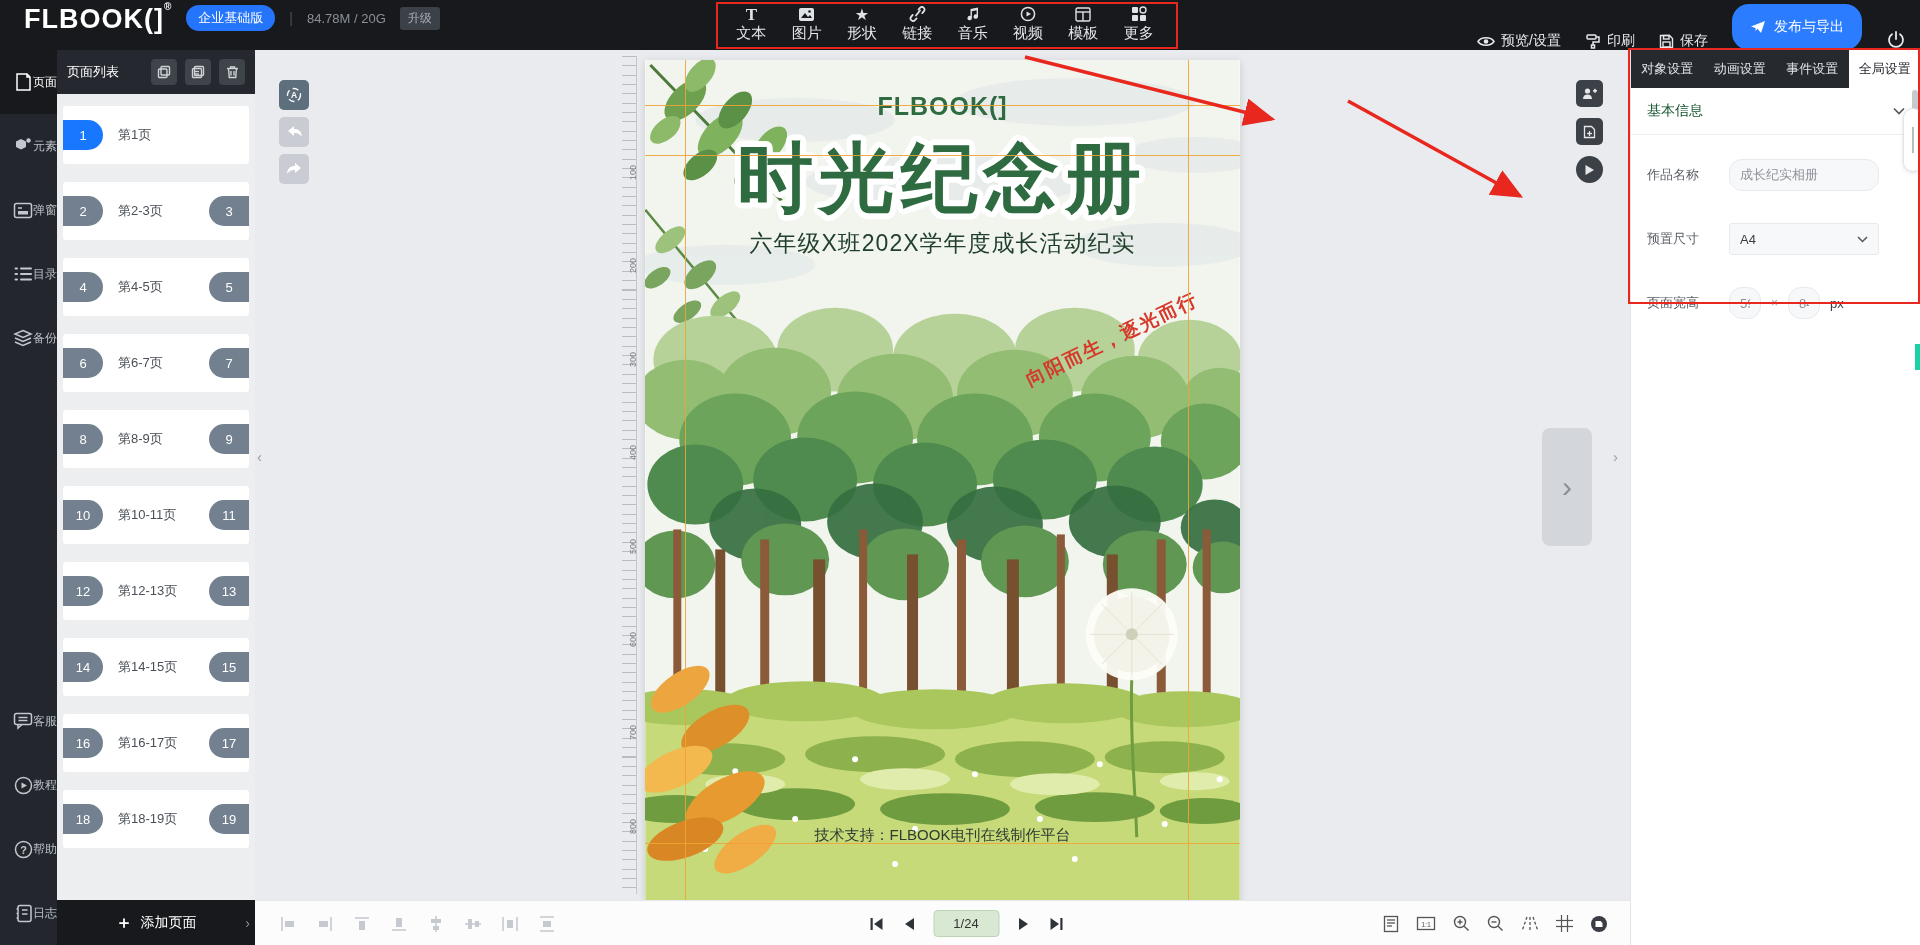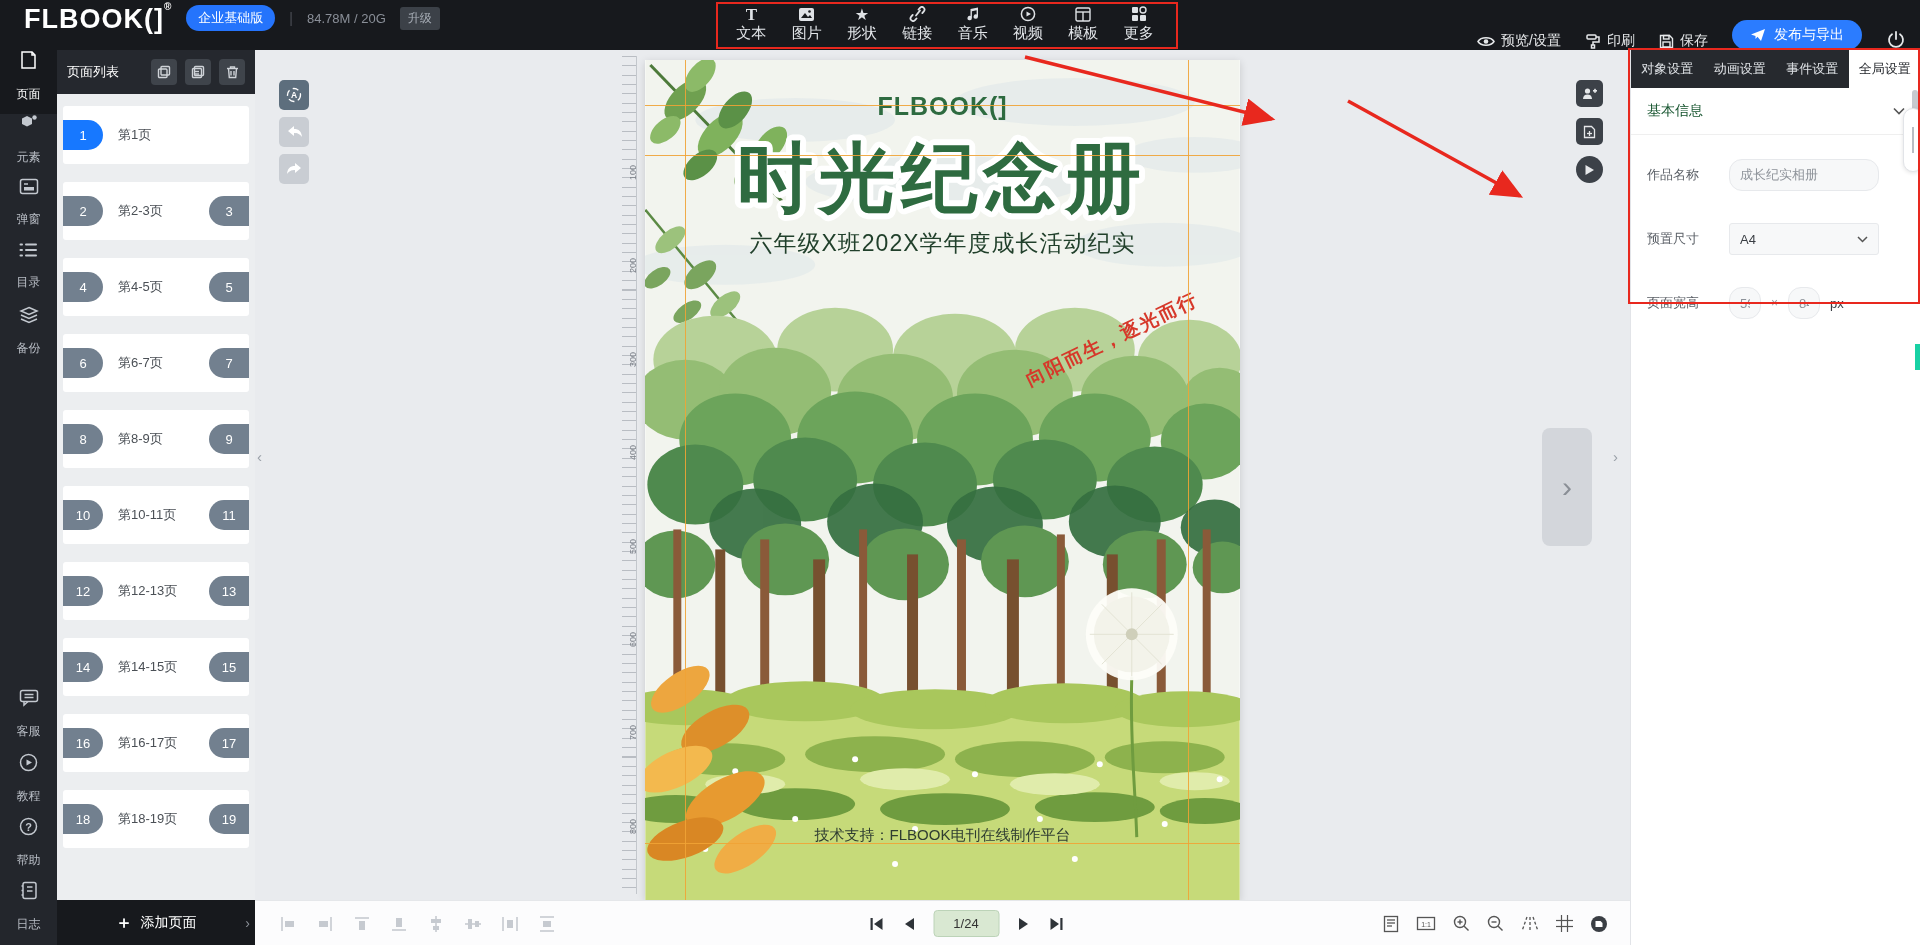--- a/index.html
+++ b/index.html
@@ -15,26 +15,26 @@
   .plan-pill{background:#2574fc;color:#ffffff;font-size:13px;padding:4px 12px;border-radius:13px;white-space:nowrap}
   .tb-sep{color:#4a4e55;font-size:14px}
   .storage{color:#8a8f98;font-size:13px;white-space:nowrap}
   .upgrade{background:#3c4148;color:#a9afb8;font-size:12px;padding:3px 8px;border-radius:3px}
   .toolbar{position:absolute;left:716px;top:2px;width:458px;height:44px;display:flex;justify-content:space-evenly;align-items:center}
   .tool{display:flex;flex-direction:column;align-items:center;gap:2px;color:#e3e6ea;cursor:pointer;min-width:40px}
   .tool .ticon{height:17px;display:flex;align-items:flex-end;justify-content:center;font-size:15px;line-height:15px;color:#dfe2e6}
   .tool .tlabel{font-size:15px}
   .tb-right{position:absolute;right:14px;top:0;height:50px;display:flex;align-items:flex-end;gap:24px}
   .tb-act{display:flex;align-items:center;gap:6px;color:#e6e8ea;font-size:14px;cursor:pointer;white-space:nowrap}
-  .publish{background:#2b7cff;color:#fff;height:30px;padding:0 18px;border-radius:17px;display:flex;align-items:center;gap:8px;font-size:14px;cursor:pointer;white-space:nowrap}
+  .publish{background:#2b7cff;color:#fff;height:30px;padding:8px 18px;border-radius:17px;display:flex;align-items:center;gap:8px;font-size:14px;cursor:pointer;white-space:nowrap}
   .power{color:#e6e8ea;cursor:pointer;display:flex;align-items:center}
 
   
   .rail{position:absolute;left:0;top:50px;width:57px;height:895px;background:#23262c;display:flex;flex-direction:column;z-index:20}
-  .rail-item{height:64px;display:flex;flex-direction:column;align-items:center;justify-content:flex-start;gap:16px;color:#b9bec6;font-size:12px;cursor:pointer}
+  .rail-item{height:64px;display:flex;flex-direction:row;align-items:center;justify-content:flex-end;gap:0;color:#b9bec6;font-size:12px;cursor:pointer}
   .rail-item.active{background:#17191d;color:#fff}
   .rail-spacer{flex:1}
 
   
   .plist{position:absolute;left:57px;top:50px;width:198px;height:850px;background:#eceef0;z-index:15}
   .plist-head{height:44px;background:#25282e;display:flex;align-items:center;padding:0 10px;gap:8px}
   .plist-title{color:#fff;font-size:13px;flex:1}
   .ph-btn{width:26px;height:26px;background:#3f444b;border-radius:4px;display:flex;align-items:center;justify-content:center;cursor:pointer}
   .plist-rows{position:absolute;left:0;top:44px;bottom:0;width:100%;padding:12px 6px 0 6px;box-sizing:border-box;overflow:hidden}
   .prow{position:relative;height:58px;background:#fff;border-radius:3px;margin-bottom:18px;display:flex;align-items:center;cursor:pointer}

